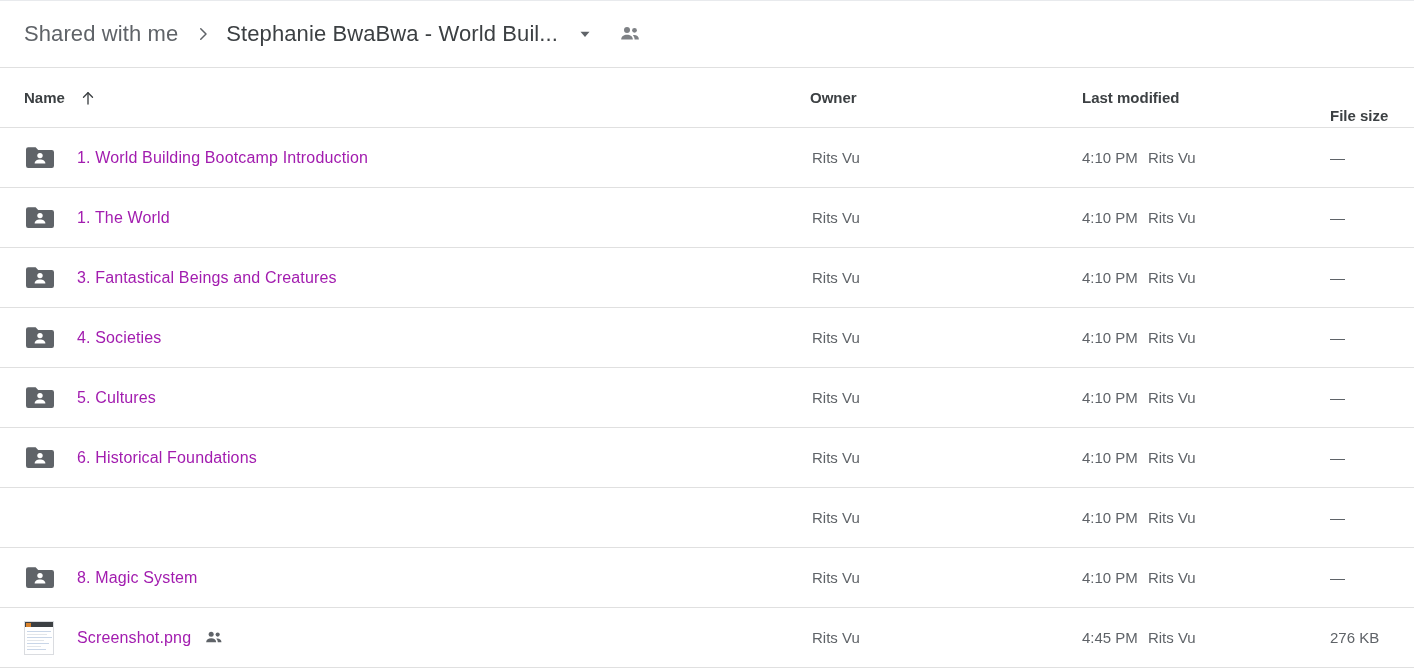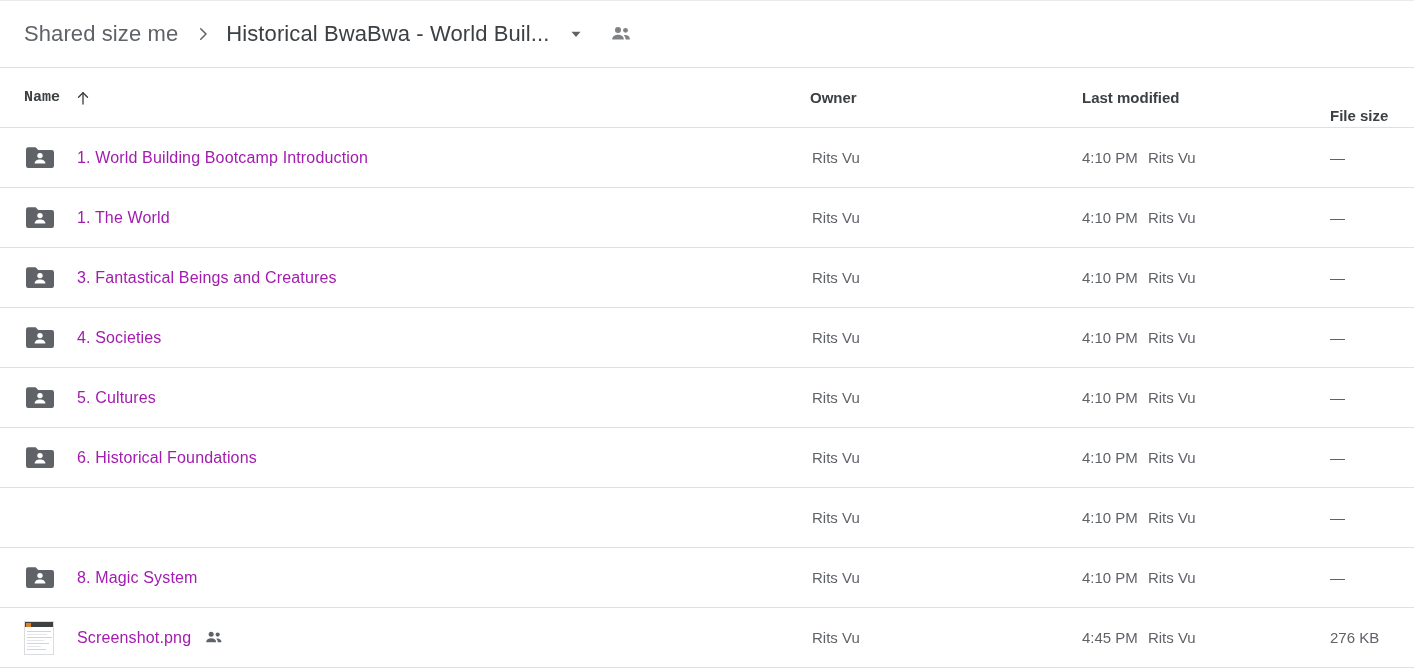--- a/index.html
+++ b/index.html
@@ -70,21 +70,21 @@
   .col-header {
     height: 60px;
     display: flex;
     align-items: center;
     border-bottom: 1px solid #e0e0e0;
     font-size: 15px;
     font-weight: bold;
     color: #3c4043;
   }
 
-  .col-name   { position: absolute; left: 24px;   display: flex; align-items: center; font-family: Liberation Mono, monospace; }
+  .col-name   { position: absolute; left: 24px;   display: flex; align-items: center; }
   .col-owner  { position: absolute; left: 810px;  }
   .col-mod    { position: absolute; left: 1082px; }
   .col-size   { position: absolute; left: 1330px; margin-top: 36px; }
 
   .col-header, .row { position: relative; }
 
   .sort-arrow {
     margin-left: 14px;
     display: flex;
     align-items: center;
@@ -183,29 +183,29 @@
     background: #c9d6e8;
   }
   .thumb-line.b { background: #e3e6ea; }
 </style>
 </head>
 <body>
 
 <div class="page">
 
   <div class="breadcrumb-bar">
-    <span class="crumb-root">Shared size me</span>
+    <span class="crumb-root">Shared with me</span>
 
     <span class="crumb-sep">
       <svg width="18" height="18" viewBox="0 0 24 24" fill="none" stroke="#5f6368" stroke-width="2" stroke-linecap="round" stroke-linejoin="round">
         <polyline points="9 5 16 12 9 19"></polyline>
       </svg>
     </span>
 
-    <span class="crumb-current">Historical BwaBwa - World Buil...</span>
+    <span class="crumb-current">Stephanie BwaBwa - World Buil...</span>
 
     <span class="crumb-caret">
       <svg width="18" height="18" viewBox="0 0 24 24">
         <path d="M6 9 L18 9 L12 16 Z" fill="#5f6368"></path>
       </svg>
     </span>
 
     <span class="crumb-people">
       <svg width="24" height="24" viewBox="0 0 24 24" fill="#7e8185">
         <circle cx="9" cy="8" r="3"></circle>

